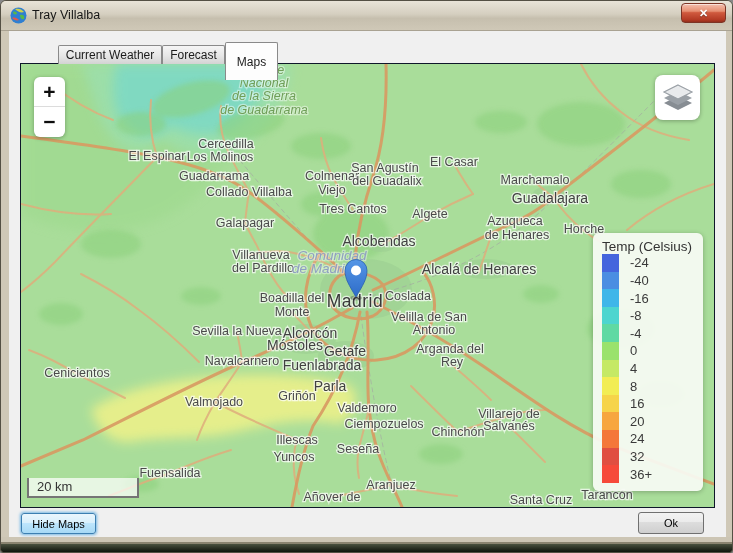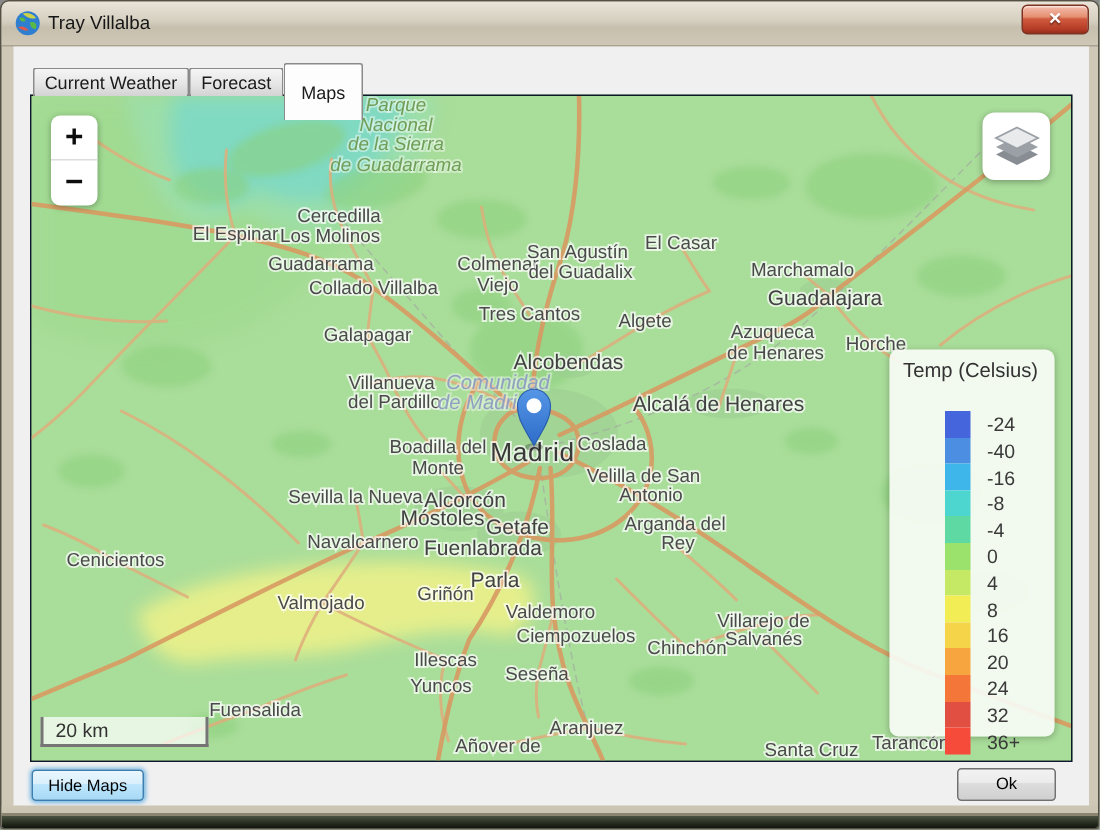--- a/index.html
+++ b/index.html
@@ -25,21 +25,21 @@
   .band-dark { position:absolute; left:0; bottom:0;    width:100%; height:8px;
                background:linear-gradient(#4a523f,#20261b 70%,#12150e); }
 
   
   .client { position:absolute; left:8px; top:30px; width:717px; height:508px; background:#f0f0f0; }
 
   .tab { position:absolute; top:14px; height:19px;
          background:linear-gradient(#f5f5f5,#e6e6e6 55%,#d3d3d3);
          border:1px solid #8a8a8a; border-bottom:none; border-radius:2px 2px 0 0;
          display:flex; align-items:center; justify-content:center;
-         font-size:12px; color:#1b1b1b; cursor:pointer; z-index:2; }
+         font-size:12px; color:#1b1b1b; cursor:pointer; z-index:2;margin-left:36px; }
   .tab.active { top:11px; height:38px; background:#fdfdfd; z-index:4; }
 
   .map-wrap { position:absolute; left:11px; top:32px; width:695px; height:445px;
               border:1px solid #0f172a; background:#a9dd9a; z-index:1; overflow:hidden; }
   .map-svg { position:absolute; left:0; top:0; }
 
   
   .zoomctl { position:absolute; left:13px; top:13px; width:31px; height:60px;
              background:#fff; border-radius:6px; box-shadow:0 1px 4px rgba(0,0,0,.3); z-index:6; }
   .zoomctl .zbtn { width:100%; height:30px; text-align:center; line-height:30px;
@@ -49,22 +49,22 @@
                 background:#fff; border-radius:8px; box-shadow:0 1px 4px rgba(0,0,0,.3);
                 display:flex; align-items:center; justify-content:center; cursor:pointer; z-index:6; }
   .scalebar { position:absolute; left:6px; top:414px; width:112px; height:20px;
               background:rgba(255,255,255,.72); border:2px solid #757575; border-top:none;
               font-size:13px; color:#333; padding-left:8px; line-height:17px; z-index:6; }
 
   
   .legend { position:absolute; left:572px; top:169px; width:110px; height:258px;
             background:rgba(247,251,244,.93); border-radius:6px;
             box-shadow:0 1px 5px rgba(0,0,0,.25); padding:6px 0 0 9px; z-index:6; }
-  .legend-title { font-size:13.5px; color:#333; margin-bottom:20px; }
-  .legend-rows { display:flex; flex-direction:column; height:229px;margin-left:28px; }
+  .legend-title { font-size:13.5px; color:#333; margin-bottom:0; }
+  .legend-rows { display:flex; flex-direction:column; height:229px; }
   .leg-row { display:flex; flex:1; align-items:stretch; }
   .leg-swatch { width:17px; }
   .leg-label { font-size:13px; color:#3a3a3a; margin-left:11px; align-self:center; }
 
   
   .btn { position:absolute; font-size:11px; color:#000; text-align:center;
          border:1px solid #707070; border-radius:3px; cursor:pointer;
          background:linear-gradient(#f2f2f2,#ebebeb 45%,#dddddd 46%,#cfcfcf); }
   .btn.focus-blue { border-color:#3c7fb1;
          background:linear-gradient(#eaf6fd,#d9f0fc 45%,#bee6fd 46%,#a7d9f5);

